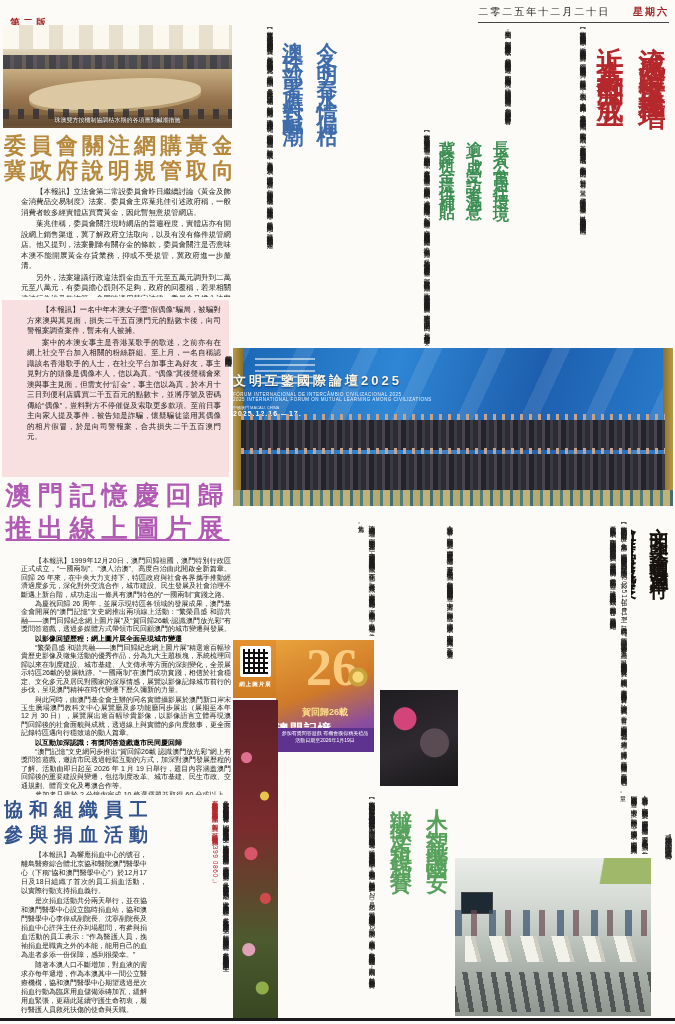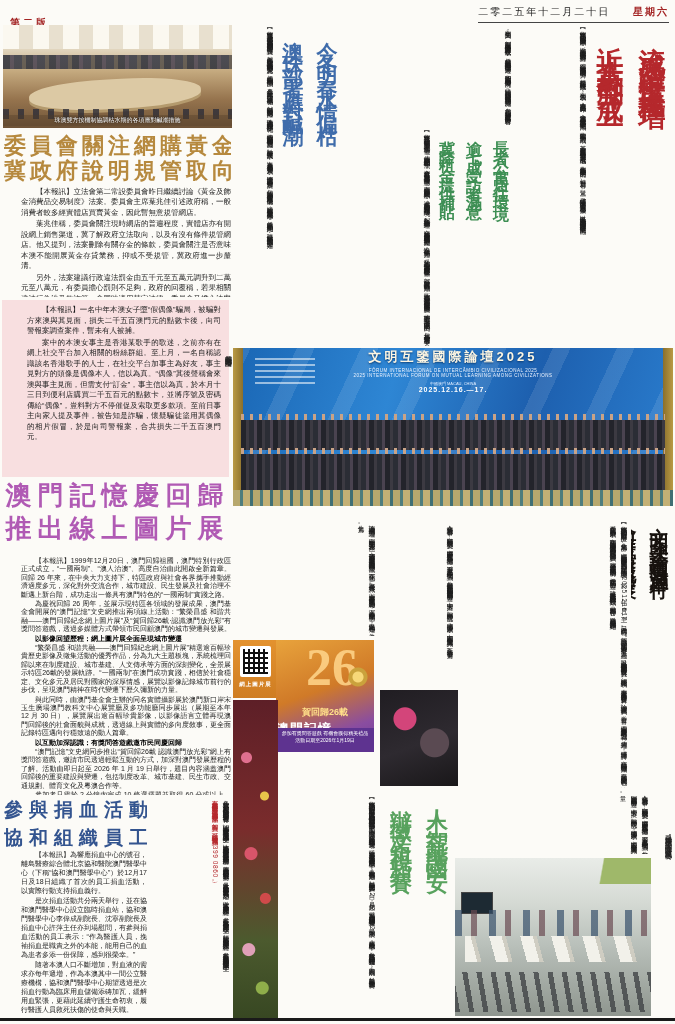--- a/index.html
+++ b/index.html
@@ -41,21 +41,21 @@
   .photo-caption{left:0;right:0;bottom:2px;text-align:center;font-size:6px;color:#fff;
       text-shadow:0 0 2px #000;background:rgba(80,60,40,.35);padding:1px 0;}
   
   .forum{background:linear-gradient(105deg,#1a66b4 0%,#2e86d4 35%,#1d5fae 65%,#2b7fd0 100%);}
   .forum-streaks{left:0;top:0;width:100%;height:100%;
       background:repeating-linear-gradient(115deg,rgba(255,255,255,.10) 0 16px,transparent 16px 58px);}
   .forum-curtain-l{left:0;top:0;width:10px;height:100%;background:linear-gradient(90deg,#b99a45,#8a6f2c);}
   .forum-curtain-r{right:0;top:0;width:10px;height:100%;background:linear-gradient(270deg,#b99a45,#8a6f2c);}
   .forum-logos{left:22px;top:10px;width:60px;height:26px;
       background:repeating-linear-gradient(180deg,rgba(255,255,255,.55) 0 2px,transparent 2px 6px);}
-  .forum-text{left:0;right:0;top:0;text-align:center;color:#fff;}
+  .forum-text{left:0;right:0;top:24px;color:#fff;}
   .f-cn{font-size:13px;font-weight:bold;letter-spacing:3px;color:#fdf6e3;text-shadow:0 1px 2px #0a3a6e;}
   .f-pt{font-size:4.5px;letter-spacing:.5px;margin-top:2px;color:#eef4ff;}
   .f-en{font-size:4.5px;letter-spacing:.5px;color:#eef4ff;}
   .f-loc{font-size:4px;margin-top:3px;color:#dcebff;}
   .f-date{font-size:7px;font-weight:bold;letter-spacing:1px;color:#fff;}
   .crowd-heads{left:8px;right:8px;height:6px;
       background:repeating-linear-gradient(90deg,#c9a387 0 3px,transparent 3px 9px);}
   .crowd-bodies{left:8px;right:8px;
       background:repeating-linear-gradient(90deg,#23242b 0 5px,#3c3a42 5px 8px,#2b2d35 8px 13px,#4a4350 13px 16px);}
   .carpet{left:0;right:0;bottom:0;height:16px;
@@ -157,21 +157,21 @@
 
   <div class="abs pink-box" style="left:2px;top:300px;width:227px;height:177px;padding:5px 8px;box-sizing:border-box;overflow:hidden;">
     <div class="hbody">
       <p>【本報訊】一名中年本澳女子墮“假偶像”騙局，被騙對方來澳與其見面，損失二千五百澳門元的點數卡後，向司警報案調查案件，暫未有人被捕。</p>
       <p>案中的本澳女事主是香港某歌手的歌迷，之前亦有在網上社交平台加入相關的粉絲群組。至上月，一名自稱認識該名香港歌手的人士，在社交平台加事主為好友，事主見對方的頭像是偶像本人，信以為真。“偶像”其後聲稱會來澳與事主見面，但需支付“訂金”，事主信以為真，於本月十三日到便利店購買二千五百元的點數卡，並將序號及密碼傳給“偶像”，豈料對方不停催促及索取更多款項。至前日事主向家人提及事件，被告知是詐騙，懷疑騙徒盜用其偶像的相片假冒，於是向司警報案，合共損失二千五百澳門元。</p>
     </div>
   </div>
 
   <div class="abs" style="left:4px;top:480px;width:227px;height:315px;overflow:hidden;">
     <div class="hhead h-mag" style="font-size:26px;letter-spacing:6px;line-height:1.25;">澳門記憶慶回歸</div>
-    <div class="hhead h-mag" style="font-size:26px;letter-spacing:6px;line-height:1.25;margin-bottom:12px;">推出線上圖片展</div>
+    <div class="hhead h-mag" style="font-size:26px;letter-spacing:6px;line-height:1.25;margin-bottom:12px;text-decoration:underline;">推出線上圖片展</div>
     <div class="hbody" style="font-size:7px;line-height:8.4px;">
       <p>【本報訊】1999年12月20日，澳門回歸祖國，澳門特別行政區正式成立，“一國兩制”、“澳人治澳”、高度自治由此開啟全新篇章。回歸 26 年來，在中央大力支持下，特區政府與社會各界攜手推動經濟適度多元，深化對外交流合作，城市建設、民生發展及社會治理不斷邁上新台階，成功走出一條具有澳門特色的“一國兩制”實踐之路。</p>
       <p>為慶祝回歸 26 周年，並展示現特區各領域的發展成果，澳門基金會開展的“澳門記憶”文史網推出兩項線上活動：“繁榮昌盛 和諧共融——澳門回歸紀念網上圖片展”及“賀回歸26載·認識澳門放光彩”有獎問答遊戲，透過多媒體方式帶領市民回顧澳門的城市變遷與發展。</p>
       <p class="subhead">以影像回望歷程：網上圖片展全面呈現城市變遷</p>
       <p>“繁榮昌盛 和諧共融——澳門回歸紀念網上圖片展”精選逾百幅珍貴歷史影像及徵集活動的優秀作品，分為九大主題板塊，系統梳理回歸以來在制度建設、城市基建、人文傳承等方面的深刻變化，全景展示特區26載的發展軌跡。“一國兩制”在澳門成功實踐，相信於社會穩定、文化多元及居民對國家的深厚情感，展覽以影像記錄城市前行的步伐，呈現澳門精神在時代變遷下歷久彌新的力量。</p>
       <p>與此同時，由澳門基金會主辦的同名實體攝影展於澳門新口岸宋玉生廣場澳門教科文中心展覽廳及多功能廳同步展出（展期至本年 12 月 30 日），展覽展出逾百幅珍貴影像，以影像語言立體再現澳門回歸後的社會面貌與成就，透過線上與實體的多向度敘事，更全面記錄特區邁向行穩致遠的動人篇章。</p>
       <p class="subhead">以互動加深認識：有獎問答遊戲邀市民同慶回歸</p>
       <p>“澳門記憶”文史網同步推出“賀回歸26載 認識澳門放光彩”網上有獎問答遊戲，邀請市民透過輕鬆互動的方式，加深對澳門發展歷程的了解。活動由即日起至 2026 年 1 月 19 日舉行，題目內容涵蓋澳門回歸後的重要建設與變遷，包括制度改革、城市基建、民生市政、交通規劃、體育文化及粵澳合作等。</p>
       <p>參加者只需於 2 分鐘內完成 10 條選擇題並取得 60 分或以上，即可參與抽獎，有機會贏取“澳門記憶”手機殼連手機掛繩套裝（名額共 60 份），歡迎市民踴躍參與，在趣味答題中重溫回歸以來的精彩時刻。</p>
 
@@ -227,22 +227,22 @@
       <span>有機會獲得精美禮品</span><br>
       <span>活動日期至2026年1月19日</span>
     </div>
   </div>
 
   <div class="abs photo festival" style="left:233px;top:700px;width:45px;height:320px;"></div>
 
   <div class="abs photo small-photo" style="left:380px;top:690px;width:78px;height:96px;"></div>
 
   <div class="abs" style="left:4px;top:798px;width:143px;height:222px;overflow:hidden;">
+    <div class="hhead h-navy" style="font-size:19px;letter-spacing:6px;line-height:1.3;">協和組織員工</div>
     <div class="hhead h-navy" style="font-size:19px;letter-spacing:6px;line-height:1.3;margin-bottom:3px;">參與捐血活動</div>
-    <div class="hhead h-navy" style="font-size:19px;letter-spacing:6px;line-height:1.3;">協和組織員工</div>
     <div class="hbody" style="font-size:7px;line-height:9px;">
       <p>【本報訊】為響應捐血中心的號召，離島醫療綜合體北京協和醫院澳門醫學中心（下稱“協和澳門醫學中心”）於12月17日及18日組織了首次的員工捐血活動，以實際行動支持捐血義行。</p>
       <p>是次捐血活動共分兩天舉行，並在協和澳門醫學中心設立臨時捐血站，協和澳門醫學中心李偉成副院長、沈寧副院長及捐血中心許萍主任亦到場慰問，有參與捐血活動的員工表示：“作為醫護人員，挽袖捐血是職責之外的本能，能用自己的血為患者多添一份保障，感到很榮幸。”</p>
       <p>隨著本澳人口不斷增加，對血液的需求亦每年遞增，作為本澳其中一間公立醫療機構，協和澳門醫學中心期望透過是次捐血行動為臨床用血儲備添磚加瓦，緩解用血緊張，更藉此延續守護生命初衷，履行醫護人員救死扶傷的使命與天職。</p>
     </div>
   </div>
 
   <div class="abs v" style="left:150px;top:795px;width:82px;height:225px;">
     <div class="vbody" style="height:225px;">各校均表示將全力支持和配合特區政府的國家安全宣傳教育工作，認同比賽有助青少年從多角度深入認識國家安全，比賽將有助加深青少年對維護國家安全和社會穩定的理解，為國安及澳門社會的安穩貢獻力量。是次比賽是全民國家安全教育日系列活動之一，徵文比賽分為高中組及大學本科組，參賽對象為本澳各中學及高等院校學生；短視頻比賽則分為高中組及大學本科組，參賽對象為就讀本澳高等院校學士學位課程的學生。</div>
     <div class="vbody red-tail" style="height:225px;">有意參賽的學生可於明年一月十五日前透過就讀學校遞交作品，如有查詢，可聯絡司法警察局（電話：8399 0860）。</div>

